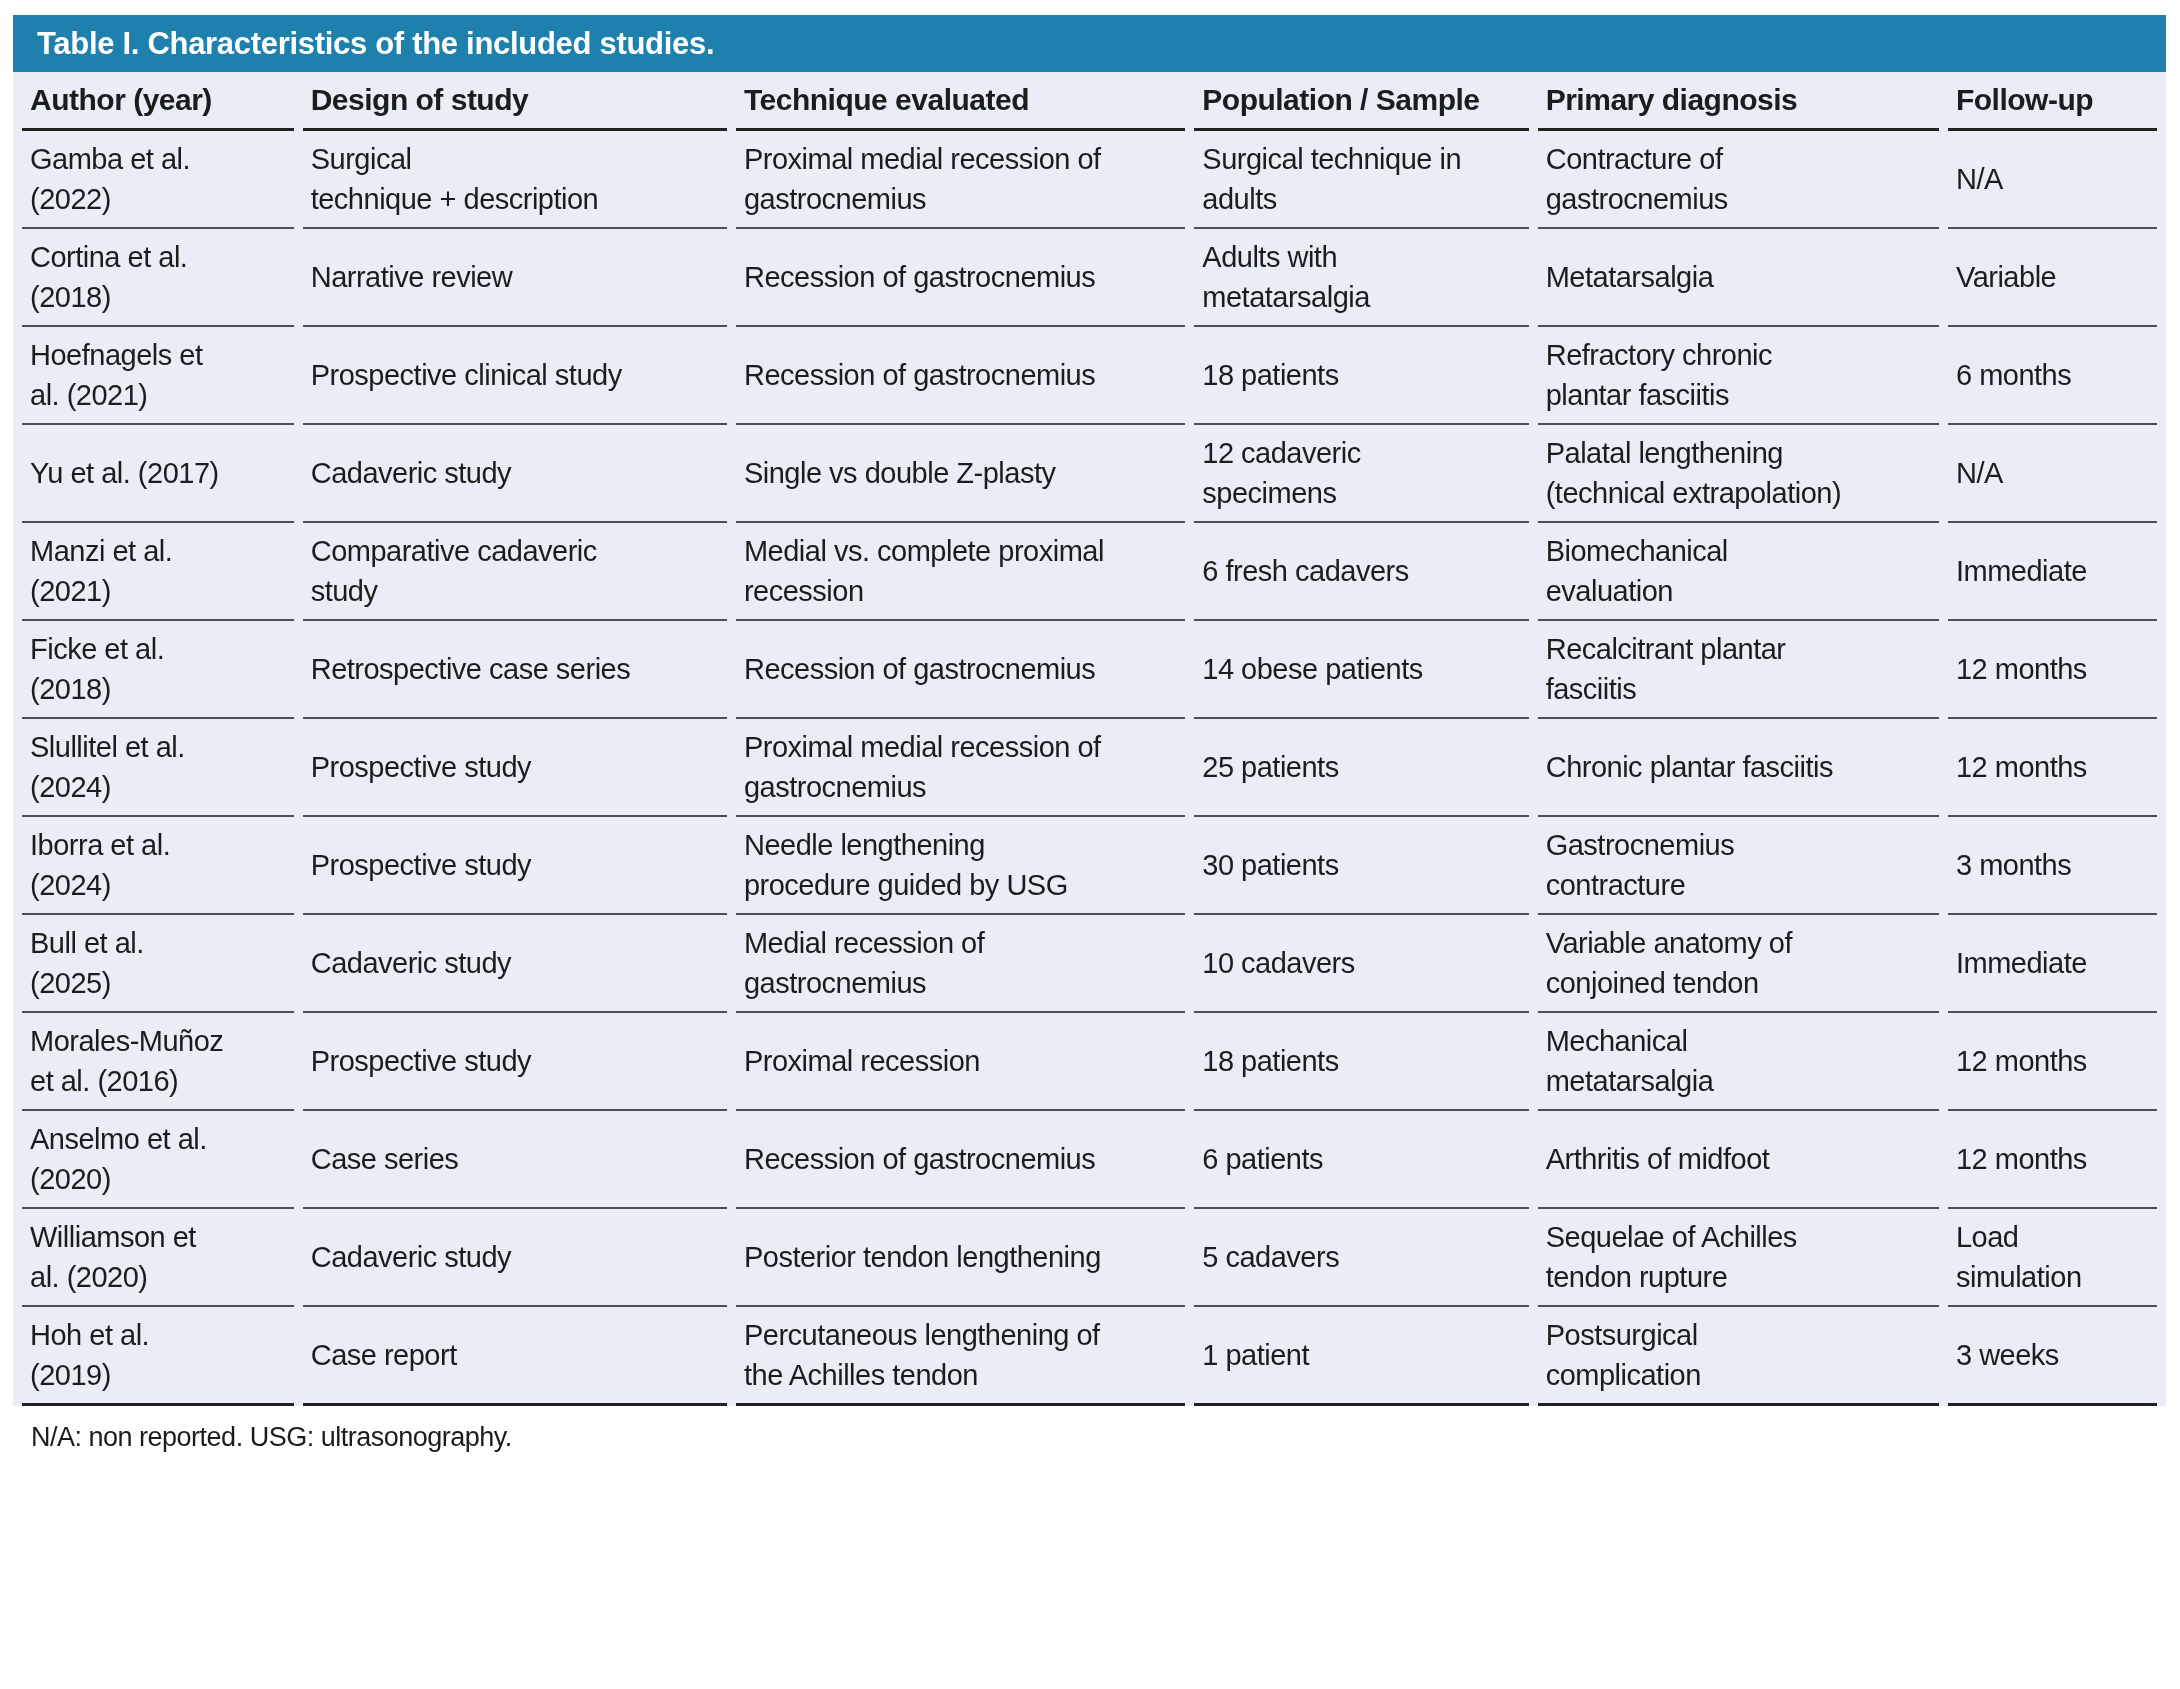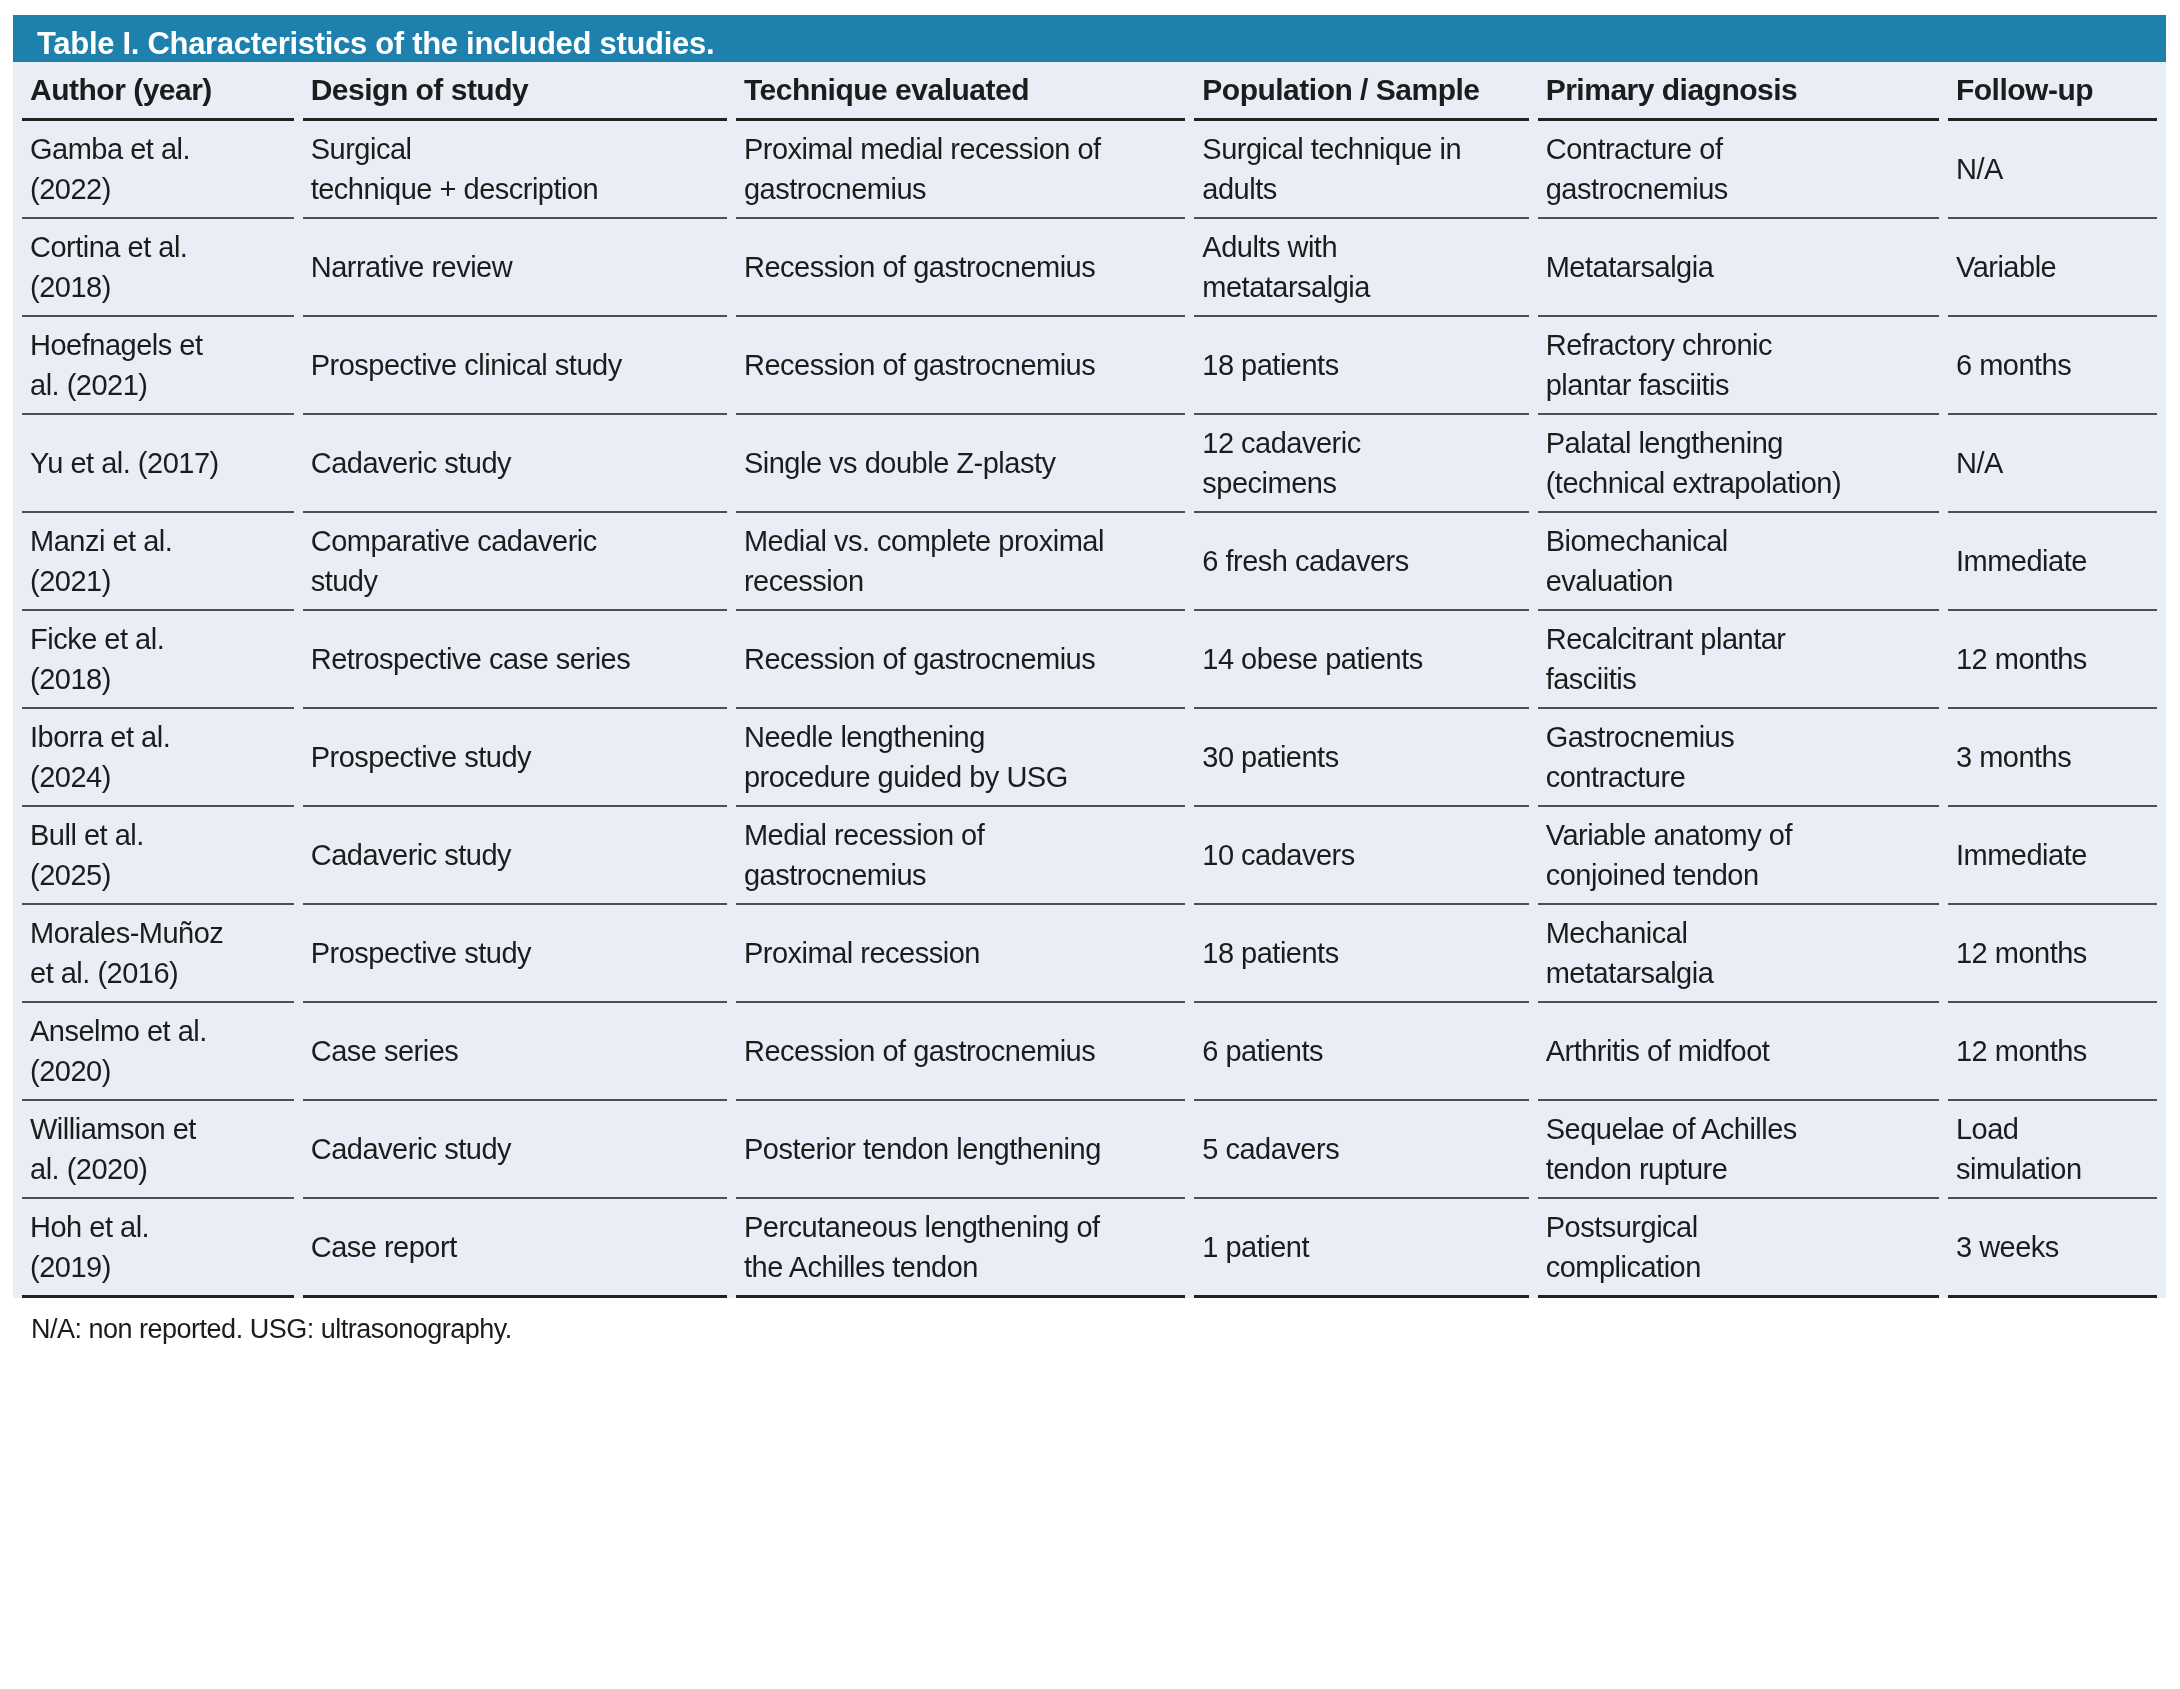--- a/index.html
+++ b/index.html
@@ -11,21 +11,21 @@
   .page {
     width: 2180px;
     height: 1690px;
     background: #ffffff;
     box-sizing: border-box;
     padding: 15px 14px 0 13px;
   }
   .title-bar {
     background: var(--header-bg, #1e81ad);
     color: var(--header-text, #ffffff);
-    height: 47px;
+    height: 57px;
     line-height: 57px;
     font-size: 31px;
     font-weight: bold;
     letter-spacing: -0.3px;
     padding-left: 24px;
     box-sizing: border-box;
   }
   table.studies {
     width: 100%;
     table-layout: fixed;
@@ -151,20 +151,30 @@
           <td>Ficke et al.
 (2018)</td>
           <td>Retrospective case series</td>
           <td>Recession of gastrocnemius</td>
           <td>14 obese patients</td>
           <td>Recalcitrant plantar
 fasciitis</td>
           <td>12 months</td>
         </tr>
         <tr>
+          <td>Slullitel et al.
+(2024)</td>
+          <td>Prospective study</td>
+          <td>Proximal medial recession of
+gastrocnemius</td>
+          <td>25 patients</td>
+          <td>Chronic plantar fasciitis</td>
+          <td>12 months</td>
+        </tr>
+        <tr>
           <td>Iborra et al.
 (2024)</td>
           <td>Prospective study</td>
           <td>Needle lengthening
 procedure guided by USG</td>
           <td>30 patients</td>
           <td>Gastrocnemius
 contracture</td>
           <td>3 months</td>
         </tr>

